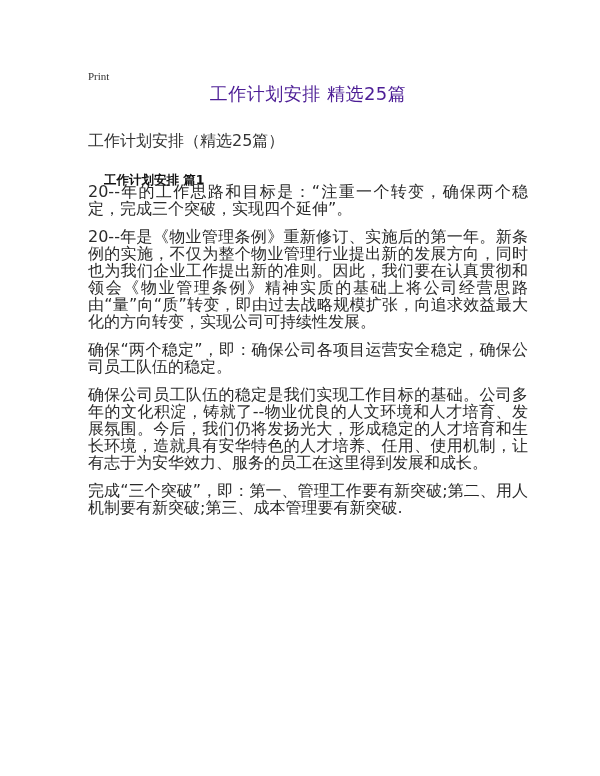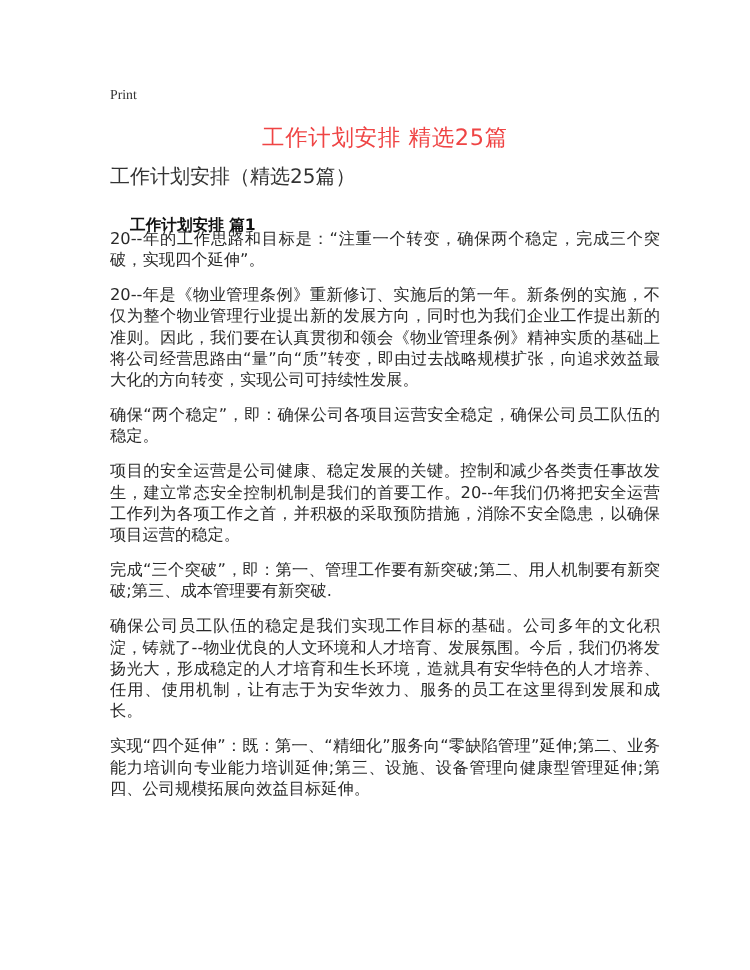--- a/index.html
+++ b/index.html
@@ -24,26 +24,26 @@
     .print-label {
       position: absolute;
       top: 70px;
       left: 0;
       font-family: Liberation Serif, serif;
       font-size: 11px;
       color: #333333;
     }
     .doc-title {
       position: absolute;
-      top: 98px;
+      top: 82px;
       left: 0;
       width: 440px;
       text-align: center;
       font-size: 18px;
-      color: #ef4444;
+      color: #4c1d95;
       margin: 0;
       font-weight: normal;
       letter-spacing: 0.5px;
     }
     .doc-subtitle {
       position: absolute;
       top: 131px;
       left: 0;
       font-size: 16px;
       color: #333333;
@@ -57,38 +57,36 @@
       color: #111111;
       margin: 16px;
     }
     .body-text {
       position: absolute;
       top: 183px;
       left: 0;
       width: 440px;
     }
     .para {
-      font-size: 13px;
+      font-size: 16px;
       line-height: 17px;
       color: #2a2a2a;
       margin: 0 0 11px 0;
       text-align: justify;
       word-break: break-all;
     }
   </style>
 </head>
 <body>
 
 <div class="page">
   <div class="print-label">Print</div>
   <h1 class="doc-title">工作计划安排 精选25篇</h1>
   <div class="doc-subtitle">工作计划安排（精选25篇）</div>
   <h2 class="section-heading">工作计划安排 篇1</h2>
   <div class="body-text">
     <p class="para">20--年的工作思路和目标是：“注重一个转变，确保两个稳定，完成三个突破，实现四个延伸”。</p>
     <p class="para">20--年是《物业管理条例》重新修订、实施后的第一年。新条例的实施，不仅为整个物业管理行业提出新的发展方向，同时也为我们企业工作提出新的准则。因此，我们要在认真贯彻和领会《物业管理条例》精神实质的基础上将公司经营思路由“量”向“质”转变，即由过去战略规模扩张，向追求效益最大化的方向转变，实现公司可持续性发展。</p>
     <p class="para">确保“两个稳定”，即：确保公司各项目运营安全稳定，确保公司员工队伍的稳定。</p>
-    <p class="para">项目的安全运营是公司健康、稳定发展的关键。控制和减少各类责任事故发生，建立常态安全控制机制是我们的首要工作。20--年我们仍将把安全运营工作列为各项工作之首，并积极的采取预防措施，消除不安全隐患，以确保项目运营的稳定。</p>
+    <p class="para">确保公司员工队伍的稳定是我们实现工作目标的基础。公司多年的文化积淀，铸就了--物业优良的人文环境和人才培育、发展氛围。今后，我们仍将发扬光大，形成稳定的人才培育和生长环境，造就具有安华特色的人才培养、任用、使用机制，让有志于为安华效力、服务的员工在这里得到发展和成长。</p>
     <p class="para">完成“三个突破”，即：第一、管理工作要有新突破;第二、用人机制要有新突破;第三、成本管理要有新突破.</p>
-    <p class="para">确保公司员工队伍的稳定是我们实现工作目标的基础。公司多年的文化积淀，铸就了--物业优良的人文环境和人才培育、发展氛围。今后，我们仍将发扬光大，形成稳定的人才培育和生长环境，造就具有安华特色的人才培养、任用、使用机制，让有志于为安华效力、服务的员工在这里得到发展和成长。</p>
-    <p class="para">实现“四个延伸”：既：第一、“精细化”服务向“零缺陷管理”延伸;第二、业务能力培训向专业能力培训延伸;第三、设施、设备管理向健康型管理延伸;第四、公司规模拓展向效益目标延伸。</p>
   </div>
 </div>
 
 </body></html>

